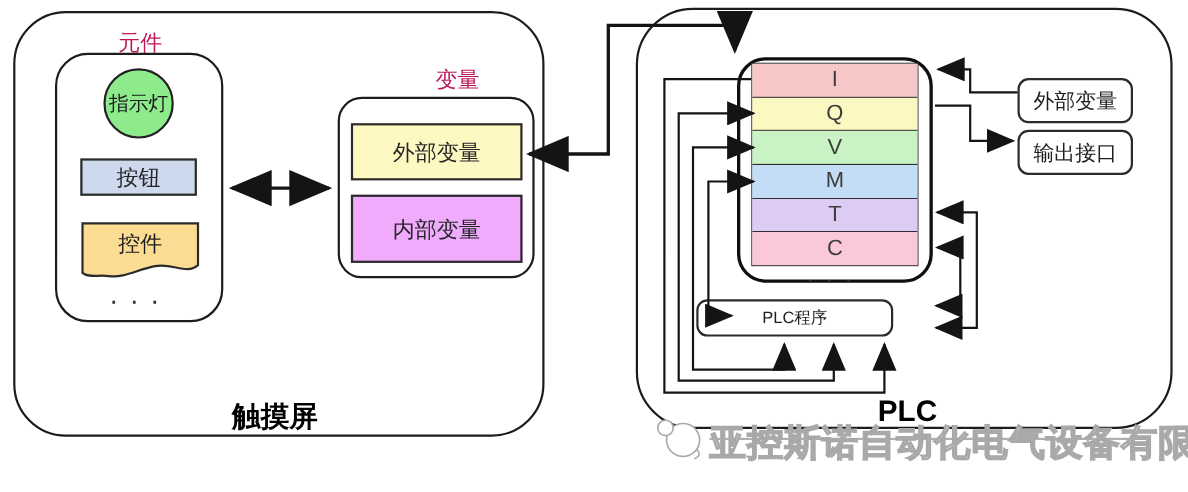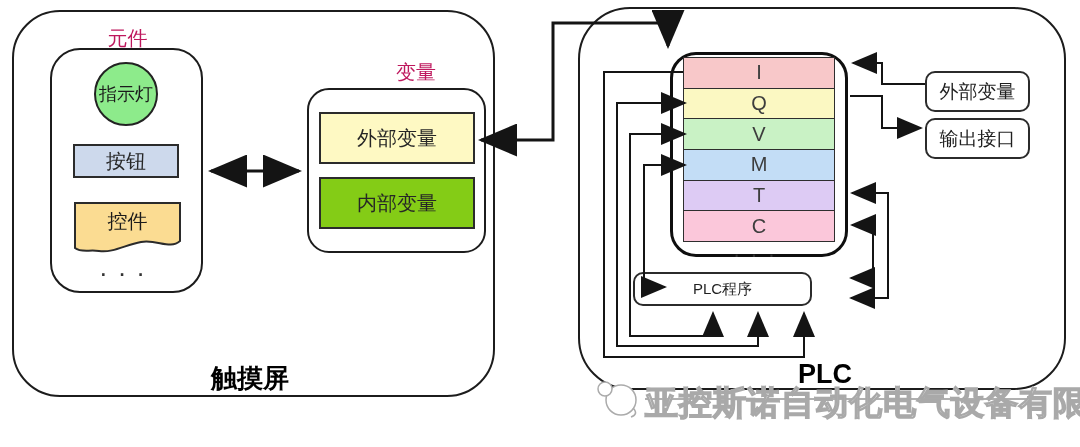--- a/index.html
+++ b/index.html
@@ -51,21 +51,21 @@
   <div class="abs" style="left:75px;top:208px;width:105px;text-align:center;font-size:20px;z-index:7;">控件</div>
 
   <div class="abs dots" style="left:85px;top:268px;width:84px;">···</div>
 
   <div class="abs titleLbl" style="left:370px;top:59px;width:92px;">变量</div>
   <div class="abs container" style="left:307px;top:88px;width:179px;height:165px;border-radius:22px;"></div>
 
   <div class="abs cellBox" style="left: 319px; top: 112px; width: 156px; height: 52px; z-index: 2; background-color: #fef9c3;">
     <span>外部变量</span>
   </div>
-  <div class="abs cellBox" style="left: 319px; top: 177px; width: 156px; height: 52px; z-index: 2; background-color: #84cc16; text-align: center;">
+  <div class="abs cellBox" style="left: 319px; top: 177px; width: 156px; height: 62px; z-index: 2; background-color: #f0abfc; text-align: center;">
     <span>内部变量</span>
   </div>
 
   <div class="abs container" style="left:578px;top:7px;width:488px;height:383px;border-radius:52px;"></div>
   <div class="abs bigLbl" style="left:770px;top:359px;width:110px;font-size:27px;">PLC</div>
 
   <div class="abs storageBox" style="left:670px;top:52px;width:178px;height:205px;z-index:2;"></div>
 
   <div class="abs rowsWrap" style="left:683px;top:57px;width:152px;height:185px;z-index:3;">
     <div class="memRow" style="background-color: rgb(248, 200, 201);">I</div>

